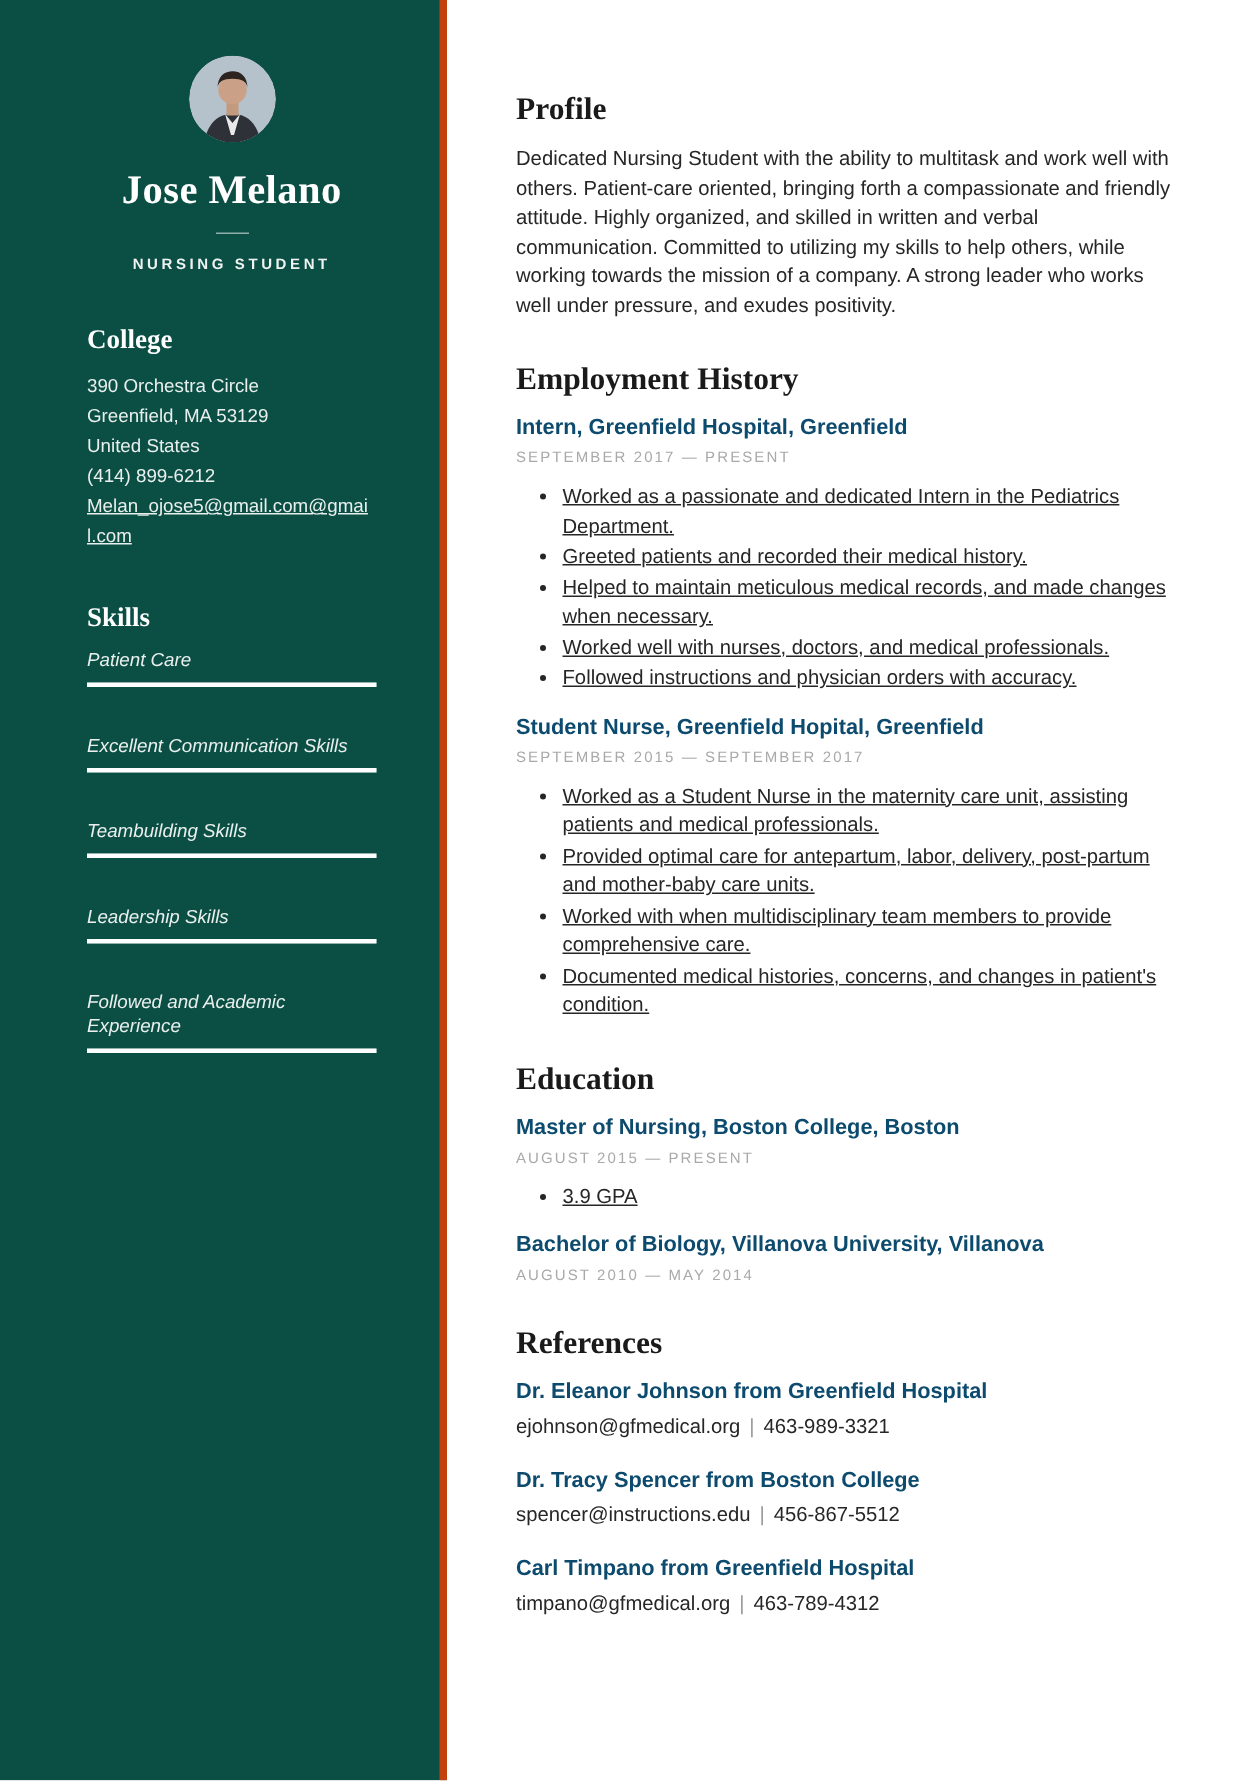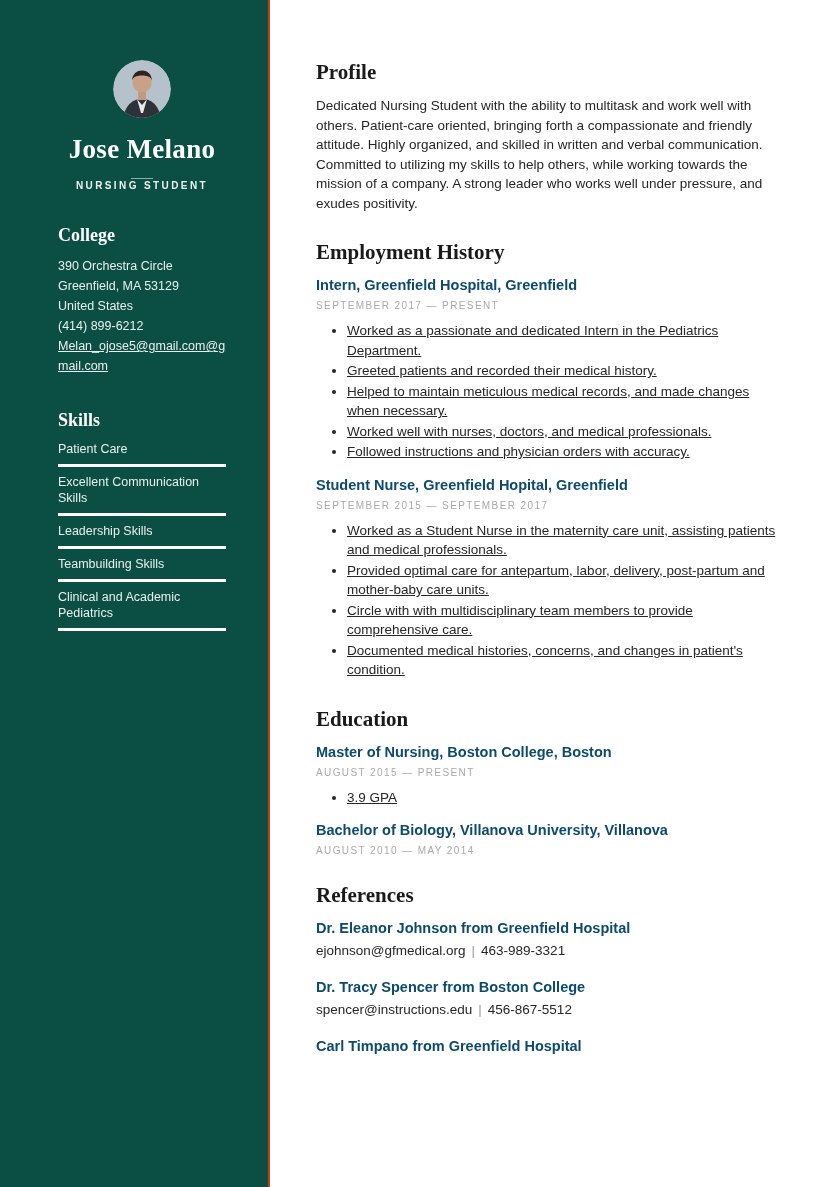--- a/index.html
+++ b/index.html
@@ -7,25 +7,25 @@
   .page {
     width: 840px; height: 1187px;
     display: flex;
     font-family: "Liberation Sans", sans-serif;
     background: #ffffff;
     overflow: hidden;
   }
 
   
   .sidebar {
-    width: 270px; flex-shrink: 0;
+    width: 298px; flex-shrink: 0;
     background: #0a4e44;
-    border-right: 2px solid #c2410c;
+    border-right: 5px solid #c2410c;
     color: #e9efed;
-    padding: 60px 42px 40px 58px;
+    padding: 37px 42px 40px 58px;
   }
   .avatar-wrap {
     width: 58px; height: 58px;
     margin: 0 auto;
     border-radius: 50%;
     overflow: hidden;
   }
   .name {
     font-family: "Liberation Serif", serif;
     font-weight: 700;
@@ -35,21 +35,21 @@
     text-align: center;
     margin: 16px 0 0 0;
     letter-spacing: 0.3px;
   }
   .name-divider {
     width: 22px; height: 1px;
     background: rgba(255,255,255,0.55);
     margin: 13px auto 0 auto;
   }
   .job-title {
-    margin-top: 1px;
+    margin-top: 15px;
     text-align: center;
     font-size: 10px;
     font-weight: 700;
     letter-spacing: 2.4px;
     color: #eef3f1;
     text-transform: uppercase;
   }
   .side-section { margin-top: 34px; }
   .side-heading {
     font-family: "Liberation Serif", serif;
@@ -64,21 +64,21 @@
     color: #e9efed;
   }
   .email-link {
     display: inline-block;
     font-size: 12.5px;
     line-height: 20px;
     color: #e9efed;
     text-decoration: underline;
     word-break: break-all;
   }
-  .skill-item { margin-bottom: 7px; }
+  .skill-item { margin-bottom: 31px; font-style: italic; }
   .skill-label {
     font-size: 12.5px;
     line-height: 16px;
     color: #e9efed;
   }
   .skill-bar {
     margin-top: 7px;
     height: 3px;
     background: rgba(255,255,255,0.25);
     position: relative;
@@ -193,33 +193,33 @@
             <div class="skill-bar-fill"></div>
           </div>
       </div>
       <div class="skill-item">
         <div class="skill-label">Excellent Communication Skills</div>
         <div class="skill-bar">
             <div class="skill-bar-fill"></div>
           </div>
       </div>
       <div class="skill-item">
+        <div class="skill-label">Teambuilding Skills</div>
+        <div class="skill-bar">
+            <div class="skill-bar-fill"></div>
+          </div>
+      </div>
+      <div class="skill-item">
         <div class="skill-label">Leadership Skills</div>
         <div class="skill-bar">
             <div class="skill-bar-fill"></div>
           </div>
       </div>
       <div class="skill-item">
-        <div class="skill-label">Teambuilding Skills</div>
-        <div class="skill-bar">
-            <div class="skill-bar-fill"></div>
-          </div>
-      </div>
-      <div class="skill-item">
-        <div class="skill-label">Clinical and Academic Pediatrics</div>
+        <div class="skill-label">Followed and Academic Experience</div>
         <div class="skill-bar">
             <div class="skill-bar-fill"></div>
           </div>
       </div>
     </section>
   </aside>
 
   <main class="main">
 
     <section class="section">
@@ -241,21 +241,21 @@
           <li>Followed instructions and physician orders with accuracy.</li>
         </ul>
       </div>
 
       <div class="entry">
         <h3 class="entry-title">Student Nurse, Greenfield Hopital, Greenfield</h3>
         <div class="entry-dates">SEPTEMBER 2015 — SEPTEMBER 2017</div>
         <ul class="bullets">
           <li>Worked as a Student Nurse in the maternity care unit, assisting patients and medical professionals.</li>
           <li>Provided optimal care for antepartum, labor, delivery, post-partum and mother-baby care units.</li>
-          <li>Circle with with multidisciplinary team members to provide comprehensive care.</li>
+          <li>Worked with when multidisciplinary team members to provide comprehensive care.</li>
           <li>Documented medical histories, concerns, and changes in patient's condition.</li>
         </ul>
       </div>
     </section>
 
     <section class="section">
       <h2 class="main-heading">Education</h2>
 
       <div class="entry">
         <h3 class="entry-title">Master of Nursing, Boston College, Boston</h3>
@@ -283,17 +283,20 @@
 
       <div class="ref-entry">
         <h3 class="entry-title">Dr. Tracy Spencer from Boston College</h3>
         <div class="ref-contact">
           <span>spencer@instructions.edu</span><span class="ref-sep">|</span><span>456-867-5512</span>
         </div>
       </div>
 
       <div class="ref-entry">
         <h3 class="entry-title">Carl Timpano from Greenfield Hospital</h3>
+        <div class="ref-contact">
+          <span>timpano@gfmedical.org</span><span class="ref-sep">|</span><span>463-789-4312</span>
+        </div>
       </div>
     </section>
 
   </main>
 </div>
 
 </body></html>

